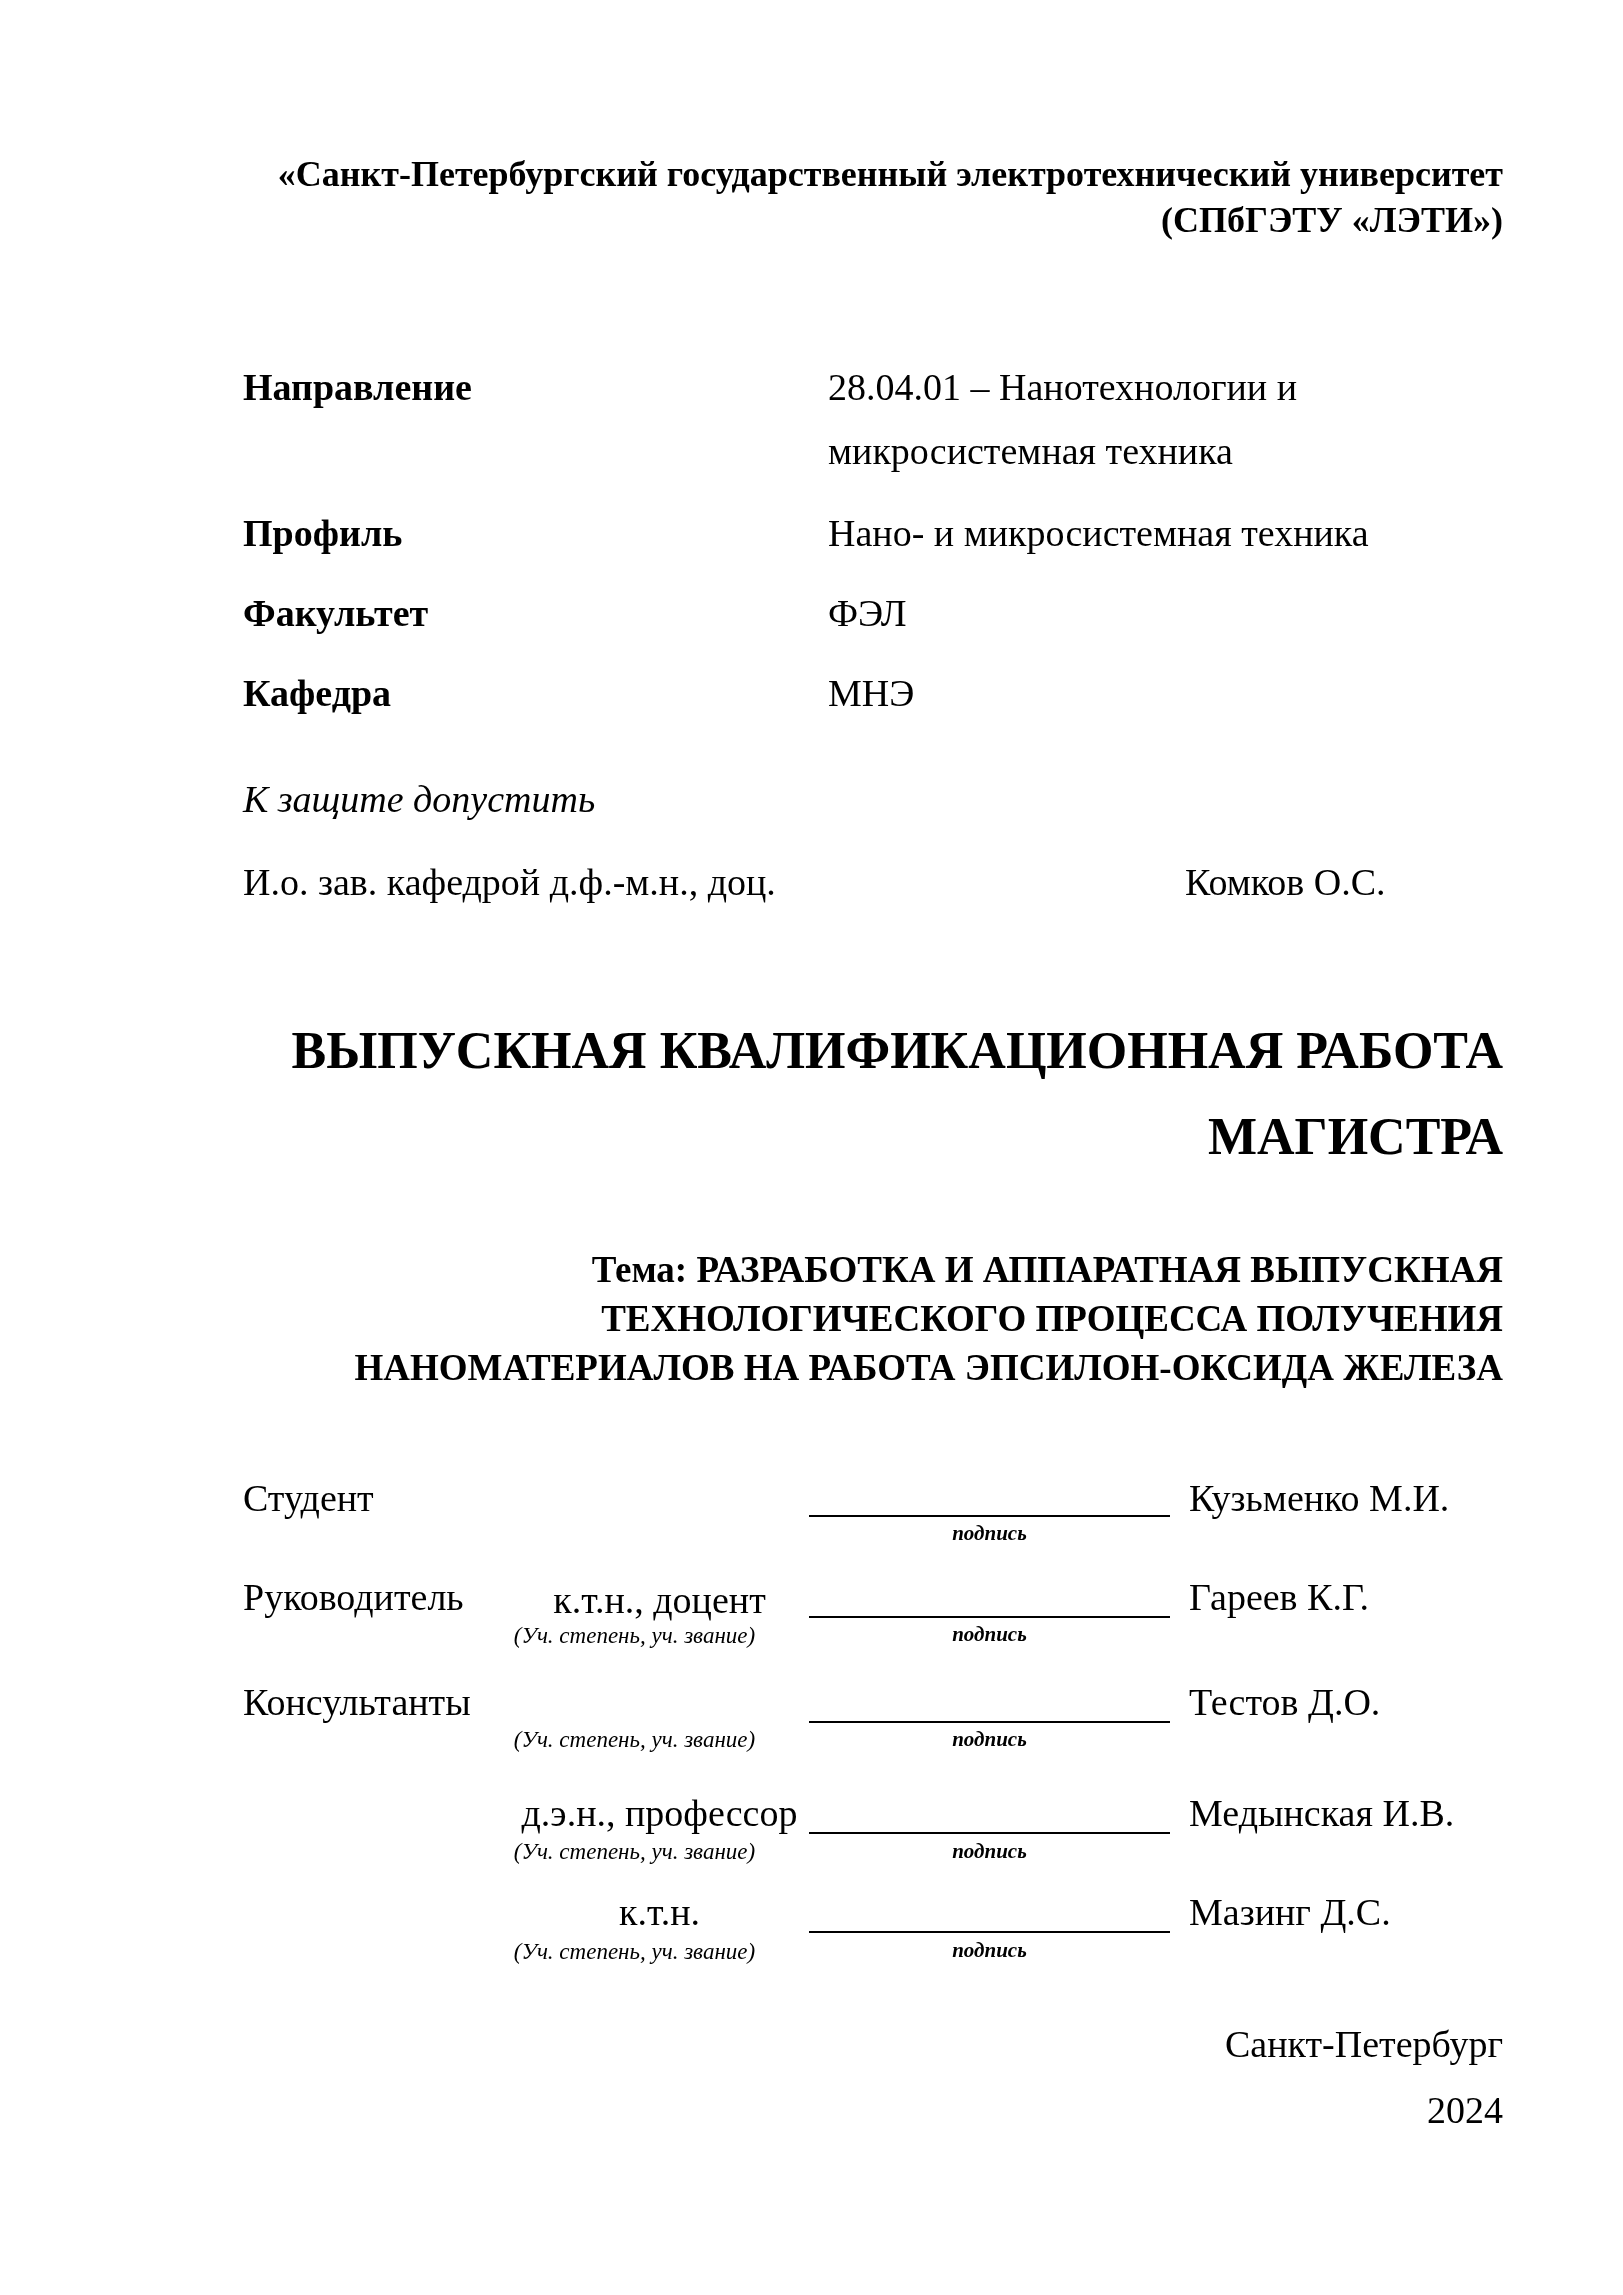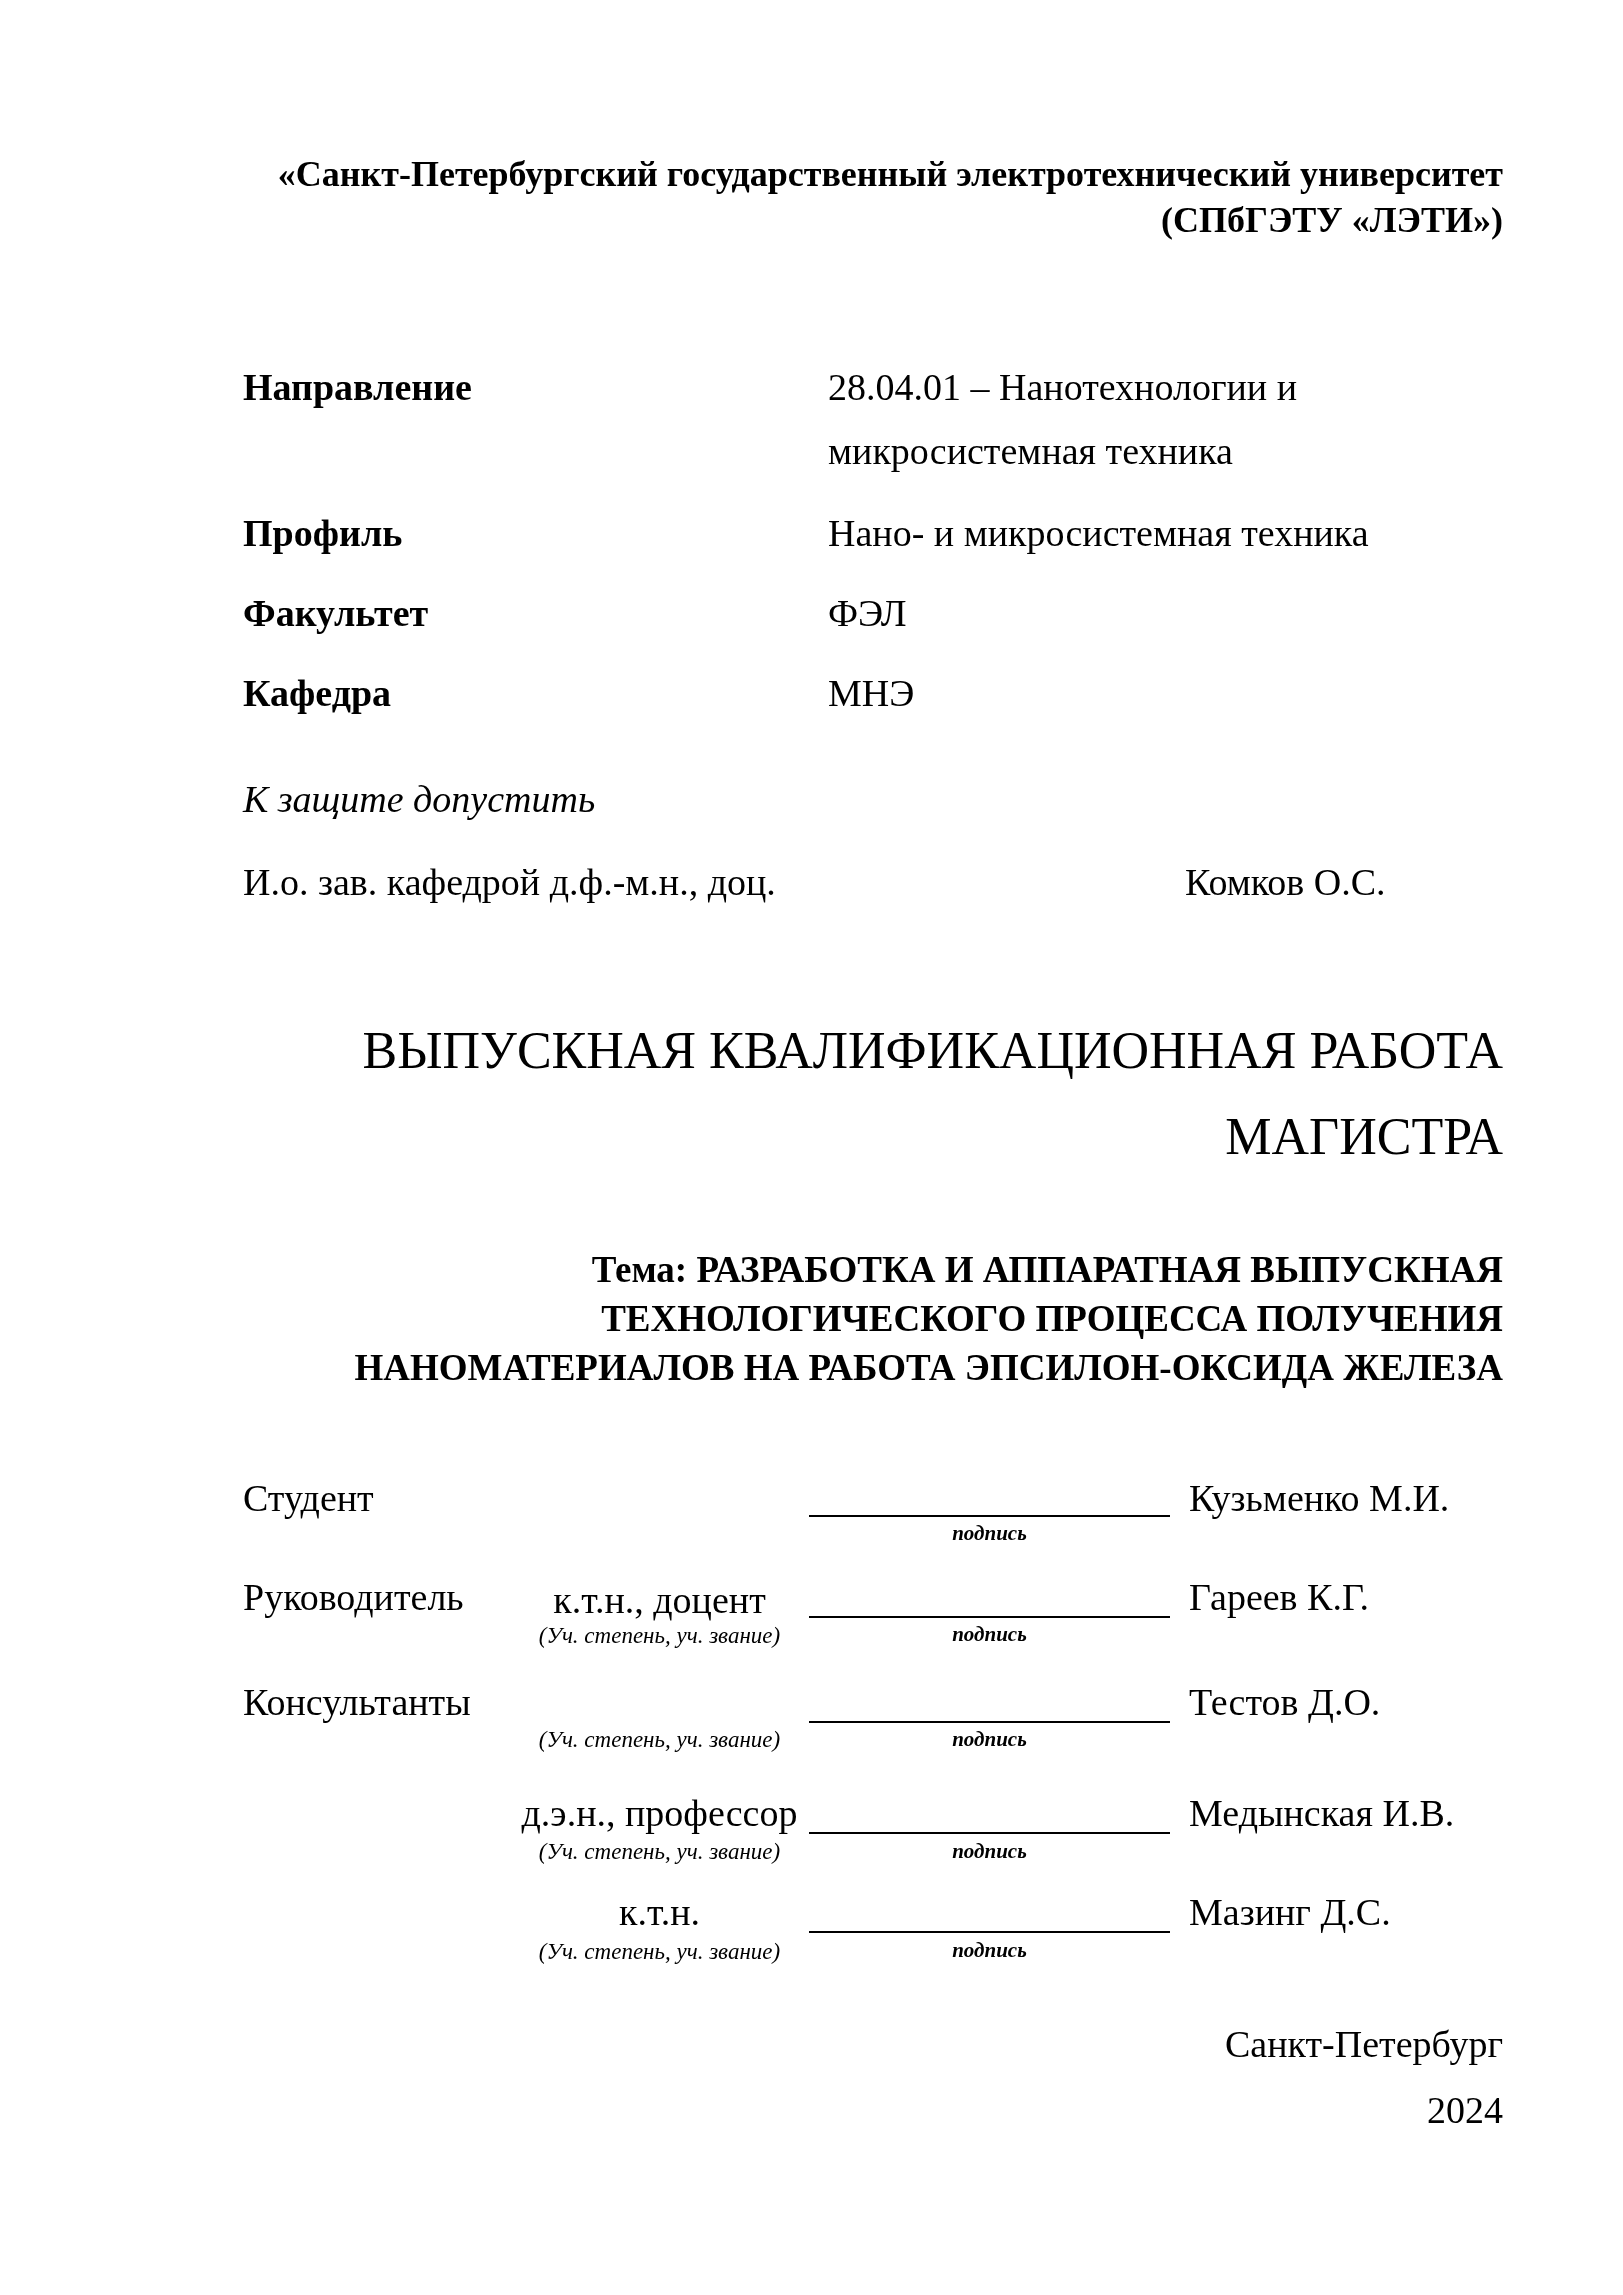--- a/index.html
+++ b/index.html
@@ -10,28 +10,28 @@
     background:#ffffff;
     color:#000000;
     font-family:"Liberation Serif","DejaVu Serif",serif;
     font-size:38px;
     overflow:hidden;
   }
   .abs{position:absolute;}
   .center-box{left:243px;width:1260px;text-align:right;}
   .italic{font-style:italic;}
   .header-line{line-height:46px;font-size:36px;font-weight:bold;white-space:nowrap;}
-  .title-line{font-size:52px;font-weight:normal;white-space:nowrap;}
+  .title-line{font-size:52px;font-weight:bold;white-space:nowrap;}
   .topic-line{font-size:37px;font-weight:bold;line-height:49px;white-space:nowrap;}
   .field-label{left:243px;font-weight:bold;white-space:nowrap;}
   .field-value{left:828px;white-space:nowrap;}
   .role{left:243px;white-space:nowrap;}
   .name{left:1189px;white-space:nowrap;}
   .degree-box{left:487px;width:345px;text-align:center;white-space:nowrap;}
-  .degree-caption{left:471px;width:377px;text-align:center;font-style:italic;font-size:23px;white-space:nowrap;}
+  .degree-caption{left:446px;width:377px;text-align:center;font-style:italic;font-size:23px;white-space:nowrap;}
   .sig-line{left:809px;width:361px;height:0;border-bottom:2.4px solid #000000;}
   .sig-caption{left:809px;width:361px;text-align:center;font-style:italic;font-size:21px;white-space:nowrap;font-weight:bold;}
 </style>
 </head>
 <body>
 
 <div class="page">
 
   <div class="abs center-box" style="top:151px">
     <div class="header-line">«Санкт-Петербургский государственный электротехнический университет</div>

